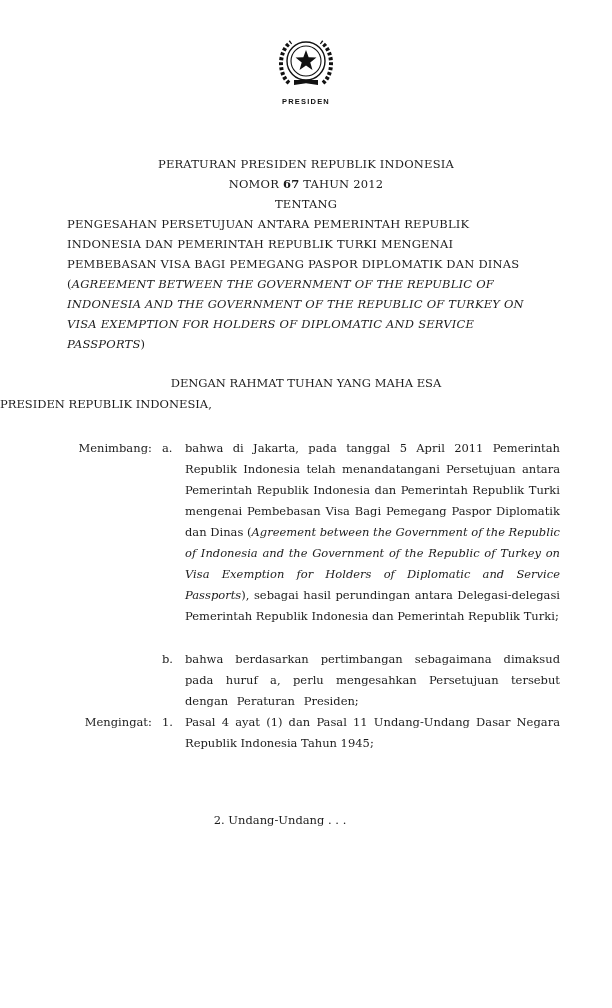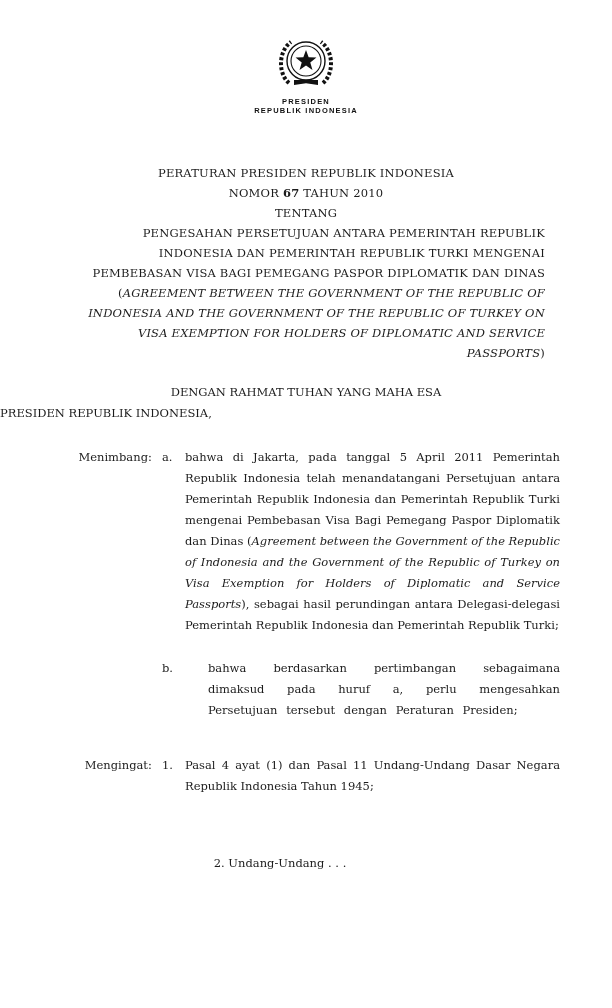--- a/index.html
+++ b/index.html
@@ -26,41 +26,41 @@
     line-height: 9px;
     color: #111;
   }
   
   .title-block { margin-top: 48px; text-align: center; line-height: 20px; letter-spacing: 0.2px; }
   .title-line { }
   .nomor-num { font-weight: bold; }
   .subject {
     width: 478px;
     margin: 0 auto;
-    text-align: right;
+    text-align: left;
     line-height: 20px;
   }
   .subject i, .body-par i { font-style: italic; }
   
   .rahmat { margin-top: 22px; text-align: center; }
   .presiden-line { margin-top: 7px; text-align: left; }
   
   .body-area { margin: 27px 52px 0 65px; }
   .clause-row {
     display: grid;
     grid-template-columns: 83px 14px 23px auto;
     line-height: 21px;
   }
   .clause-label { text-align: right; }
   .clause-colon { text-align: left; }
   .clause-marker { text-align: left; }
   .body-par { text-align: justify; }
-  .body-par.wide { word-spacing: 5px; margin-left: 23px; }
+  .body-par.wide { word-spacing: 5px; }
   .gap-sm { margin-top: 22px; }
-  .gap-md { margin-top: 34px; }
+  .gap-md { }
   
   .catchword {
     margin: 56px 52px 0 0;
     text-align: center;
     line-height: 21px;
   }
 </style>
 </head>
 <body>
 
@@ -70,30 +70,29 @@
     <svg class="seal" width="64" height="58" viewBox="0 0 64 58">
       <path d="M15,49 C4,40 4,17 17,8" fill="none" stroke="#111" stroke-width="4" stroke-dasharray="3,2"></path>
       <path d="M49,49 C60,40 60,17 47,8" fill="none" stroke="#111" stroke-width="4" stroke-dasharray="3,2"></path>
       <circle cx="32" cy="27" r="19" fill="none" stroke="#111" stroke-width="1.4"></circle>
       <circle cx="32" cy="27" r="15" fill="none" stroke="#111" stroke-width="1.1"></circle>
       <polygon fill="#111" points="32,16 34.65,23.36 42.46,23.6 36.28,28.39 38.47,35.9 32,31.5 25.53,35.9 27.72,28.39 21.54,23.6 29.35,23.36"></polygon>
       <path d="M20,46 L44,46 L44,51 L32,49.2 L20,51 Z" fill="#111"></path>
     </svg>
     <div class="letterhead-text">
       <div>PRESIDEN</div>
-      <div>REPUBLIK INDONESIA</div>
     </div>
   </div>
 
   <div class="title-block">
     <div class="title-line">PERATURAN PRESIDEN REPUBLIK INDONESIA</div>
     <div class="title-line">
       <span>NOMOR</span>
       <span class="nomor-num">67</span>
-      <span>TAHUN 2010</span>
+      <span>TAHUN 2012</span>
     </div>
     <div class="title-line">TENTANG</div>
     <div class="subject">
       <span>PENGESAHAN  PERSETUJUAN ANTARA PEMERINTAH REPUBLIK INDONESIA DAN PEMERINTAH REPUBLIK TURKI MENGENAI PEMBEBASAN VISA BAGI PEMEGANG PASPOR DIPLOMATIK DAN DINAS (</span><i>AGREEMENT BETWEEN THE GOVERNMENT OF THE REPUBLIC OF  INDONESIA AND THE GOVERNMENT OF THE  REPUBLIC OF TURKEY ON VISA EXEMPTION FOR  HOLDERS OF DIPLOMATIC AND SERVICE PASSPORTS</i><span>)</span>
     </div>
   </div>
 
   <div class="rahmat">DENGAN RAHMAT TUHAN YANG MAHA ESA</div>
   <div class="presiden-line">PRESIDEN REPUBLIK INDONESIA,</div>
 

